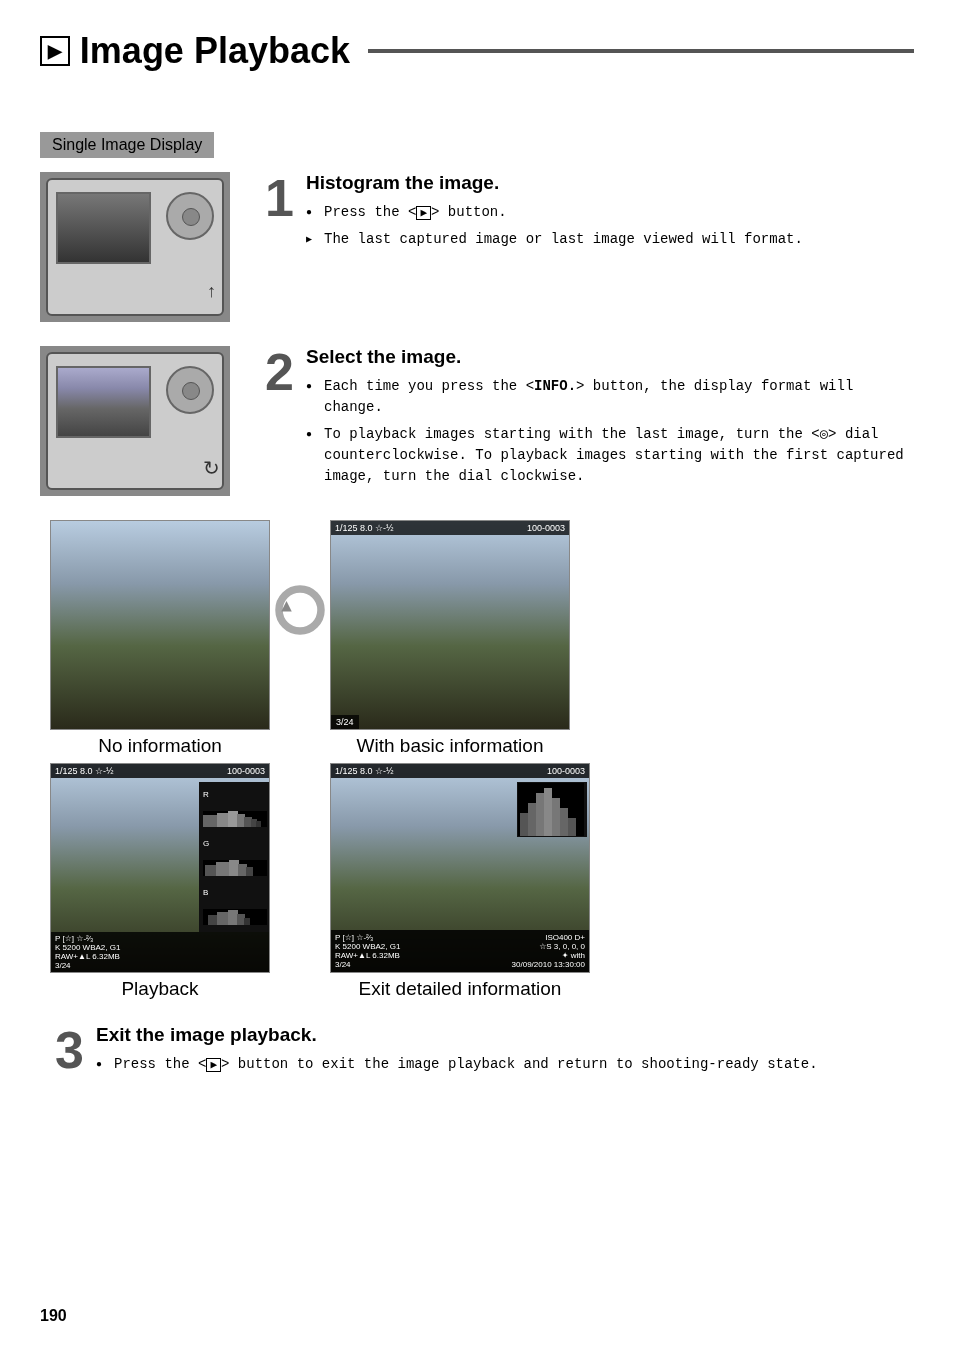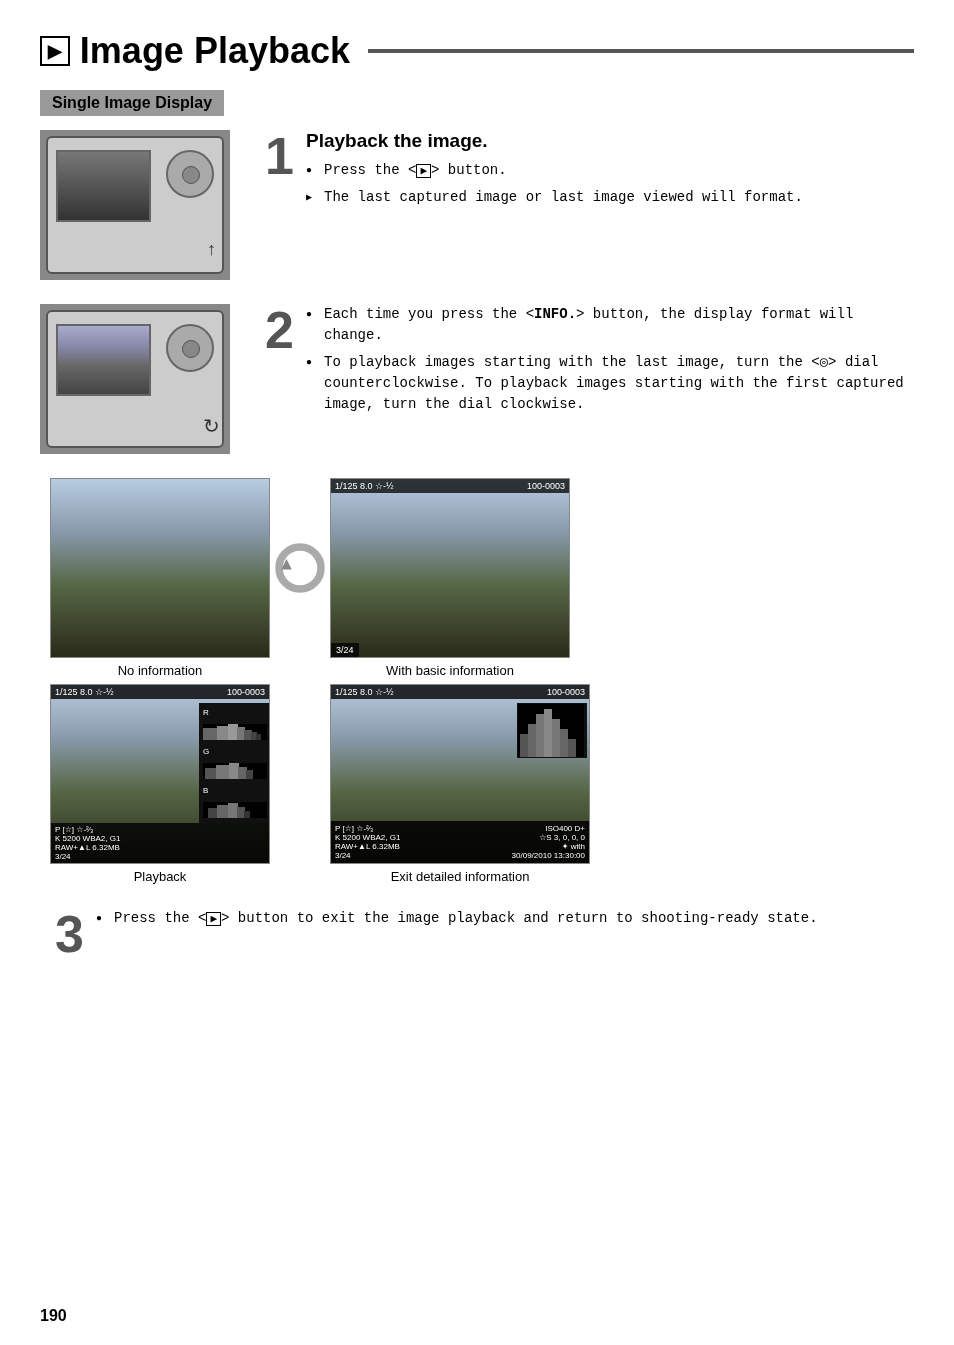--- a/index.html
+++ b/index.html
@@ -36,25 +36,26 @@
     .title-rule {
       flex: 1;
       height: 4px;
       background: #555;
     }
 
     
     .section-header {
       background: #999;
       color: #000;
-      font-weight: bold;
+      font-weight: normal;
       font-size: 16px;
       padding: 4px 12px;
       display: inline-block;
       margin-bottom: 14px;
+      margin-top: 42px;
     }
 
     
     .step-row {
       display: flex;
       align-items: flex-start;
       margin-bottom: 24px;
     }
     .step-images {
       display: flex;
@@ -108,21 +109,21 @@
     
     .camera-img {
       width: 190px;
       height: 150px;
       background: #ccc;
       border: 1px solid #888;
       position: relative;
       overflow: hidden;
     }
     .panel-label {
-      font-size: 13px;
+      font-size: 19px;
       margin-top: 5px;
       text-align: center;
     }
 
     
     .panel-arrow-wrap {
       display: flex;
       align-items: center;
       justify-content: center;
       width: 60px;
@@ -134,21 +135,21 @@
       width: 70px;
       height: 70px;
     }
     .bottom-panel-wrap {
       display: flex;
       flex-direction: column;
       align-items: center;
     }
     .bottom-panel {
       width: 220px;
-      height: 180px;
+      height: 210px;
       background: #aaa;
       border: 1px solid #888;
       position: relative;
       overflow: hidden;
     }
 
     .page-number {
       position: absolute;
       bottom: 20px;
       left: 40px;
@@ -202,21 +203,21 @@
 
           <div style="position:absolute;right:6px;bottom:12px;font-size:18px;color:#333;">↑</div>
         </div>
       </div>
     </div>
   </div>
 
   <div class="step-number">1</div>
 
   <div class="step-content">
-    <div class="step-title">Playback the image.</div>
+    <div class="step-title">Histogram the image.</div>
     <ul class="bullet-list">
       <li class="circle">
         Press the &lt;<span style="border:1px solid #000;padding:0 3px;font-size:11px;">▶</span>&gt; button.
       </li>
       <li class="arrow">
         The last captured image or last image viewed will format.
       </li>
     </ul>
   </div>
 </div>
@@ -238,20 +239,21 @@
 
           <div style="position:absolute;right:2px;bottom:8px;font-size:20px;color:#333;transform:scaleX(-1);">↺</div>
         </div>
       </div>
     </div>
   </div>
 
   <div class="step-number">2</div>
 
   <div class="step-content">
+    <div class="step-title">Select the image.</div>
     <ul class="bullet-list">
       <li class="circle">
         Each time you press the &lt;<kbd>INFO.</kbd>&gt; button, the display format will change.
       </li>
       <li class="circle">
         To playback images starting with the last image, turn the &lt;◎&gt; dial counterclockwise. To playback images starting with the first captured image, turn the dial clockwise.
       </li>
     </ul>
   </div>
 </div>
@@ -391,20 +393,21 @@
         </div>
       </div>
     </div>
     <div class="panel-label">Exit detailed information</div>
   </div>
 </div>
 
 <div class="step3-row">
   <div class="step-number" style="font-size:52px;color:#555;margin-right:12px;min-width:44px;text-align:right;">3</div>
   <div class="step-content">
+    <div class="step-title">Exit the image playback.</div>
     <ul class="bullet-list">
       <li class="circle">
         Press the &lt;<span style="border:1px solid #000;padding:0 3px;font-size:11px;">▶</span>&gt; button to exit the image playback and return to shooting-ready state.
       </li>
     </ul>
   </div>
 </div>
 
 <div class="page-number">190</div>
 

